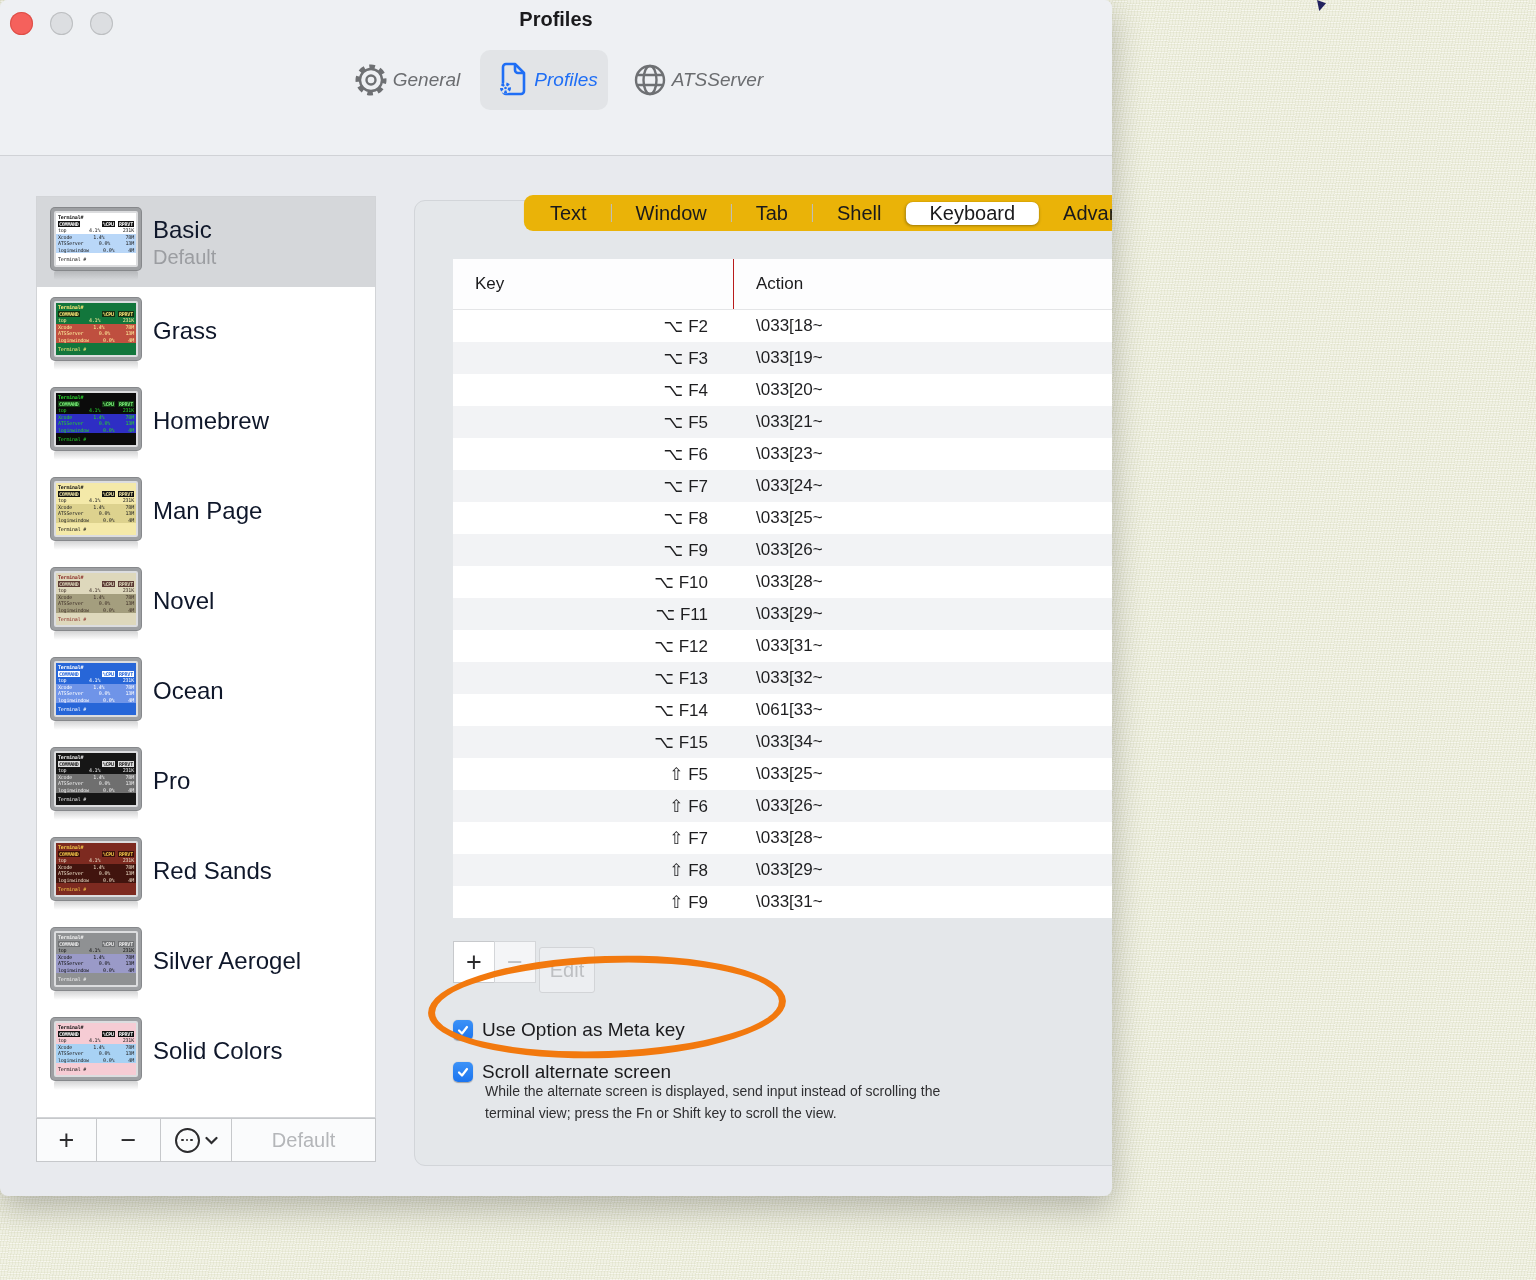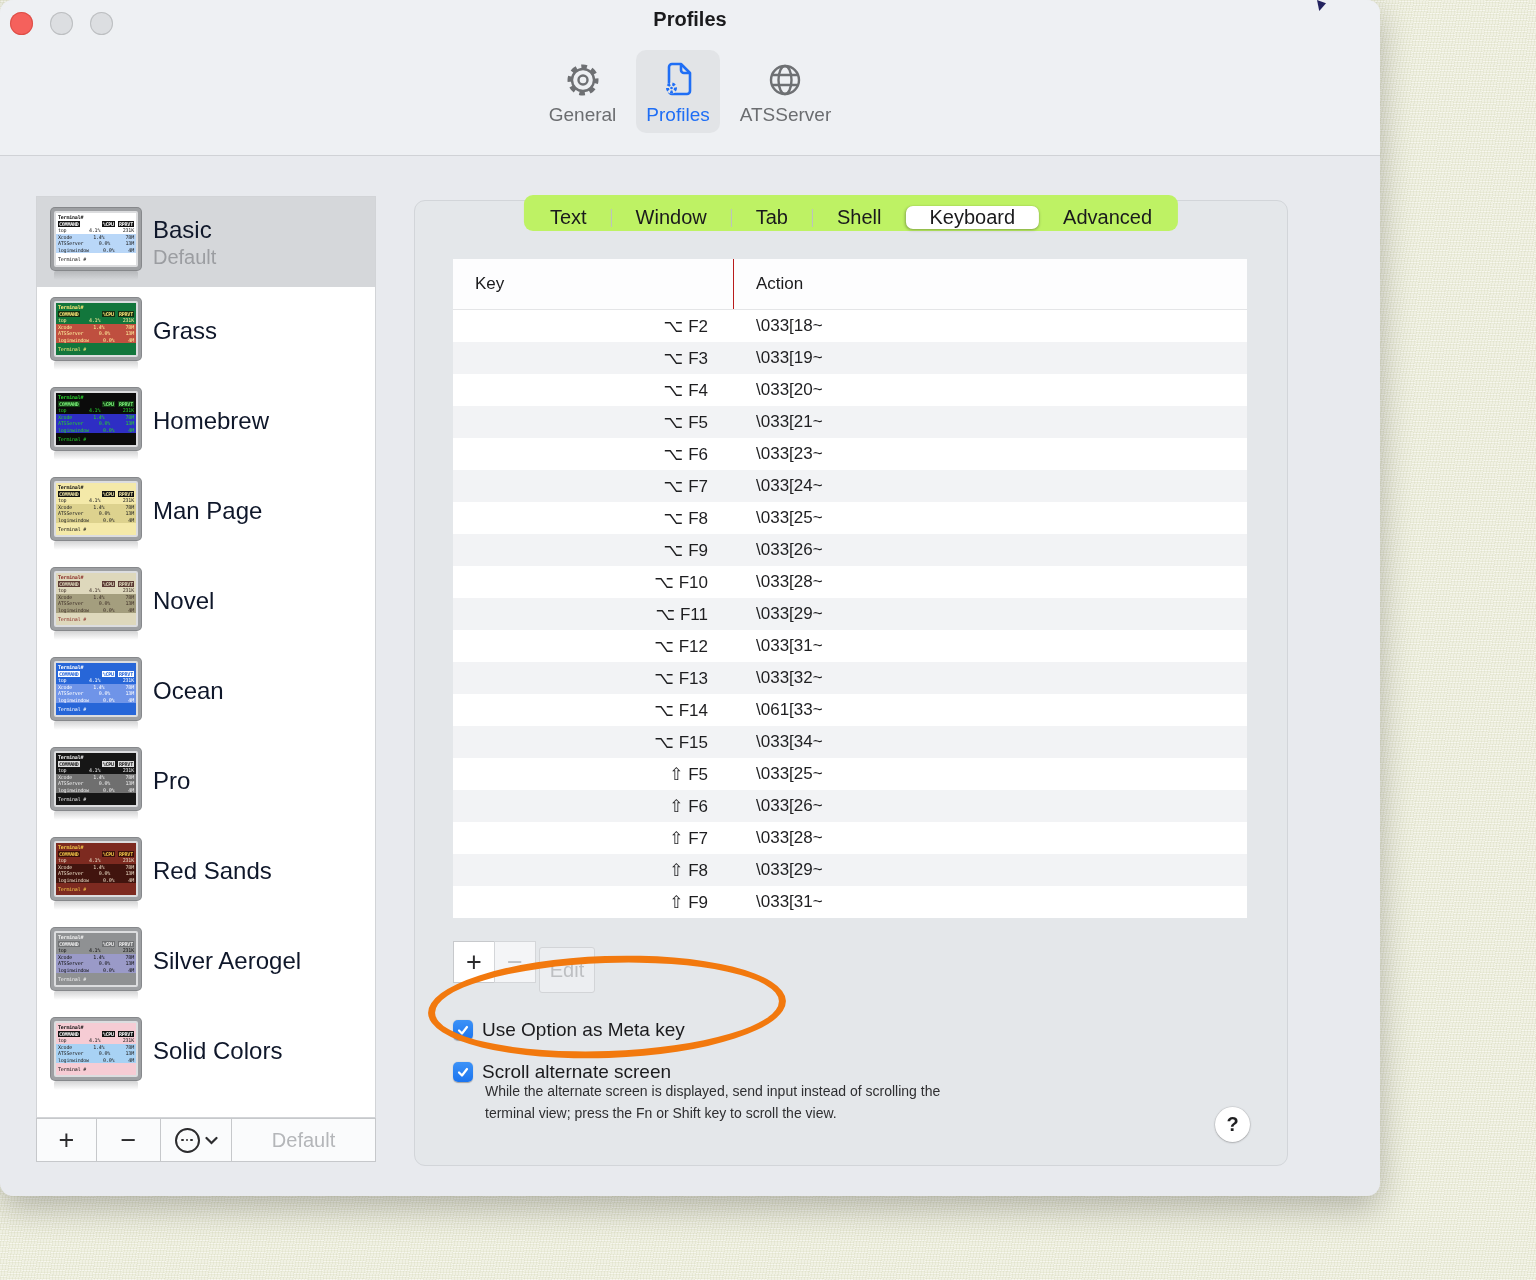--- a/index.html
+++ b/index.html
@@ -7,33 +7,33 @@
   .stage{position:relative;width:1536px;height:1280px;overflow:hidden;background:#f0f1e2;}
   .stage::before{content:"";position:absolute;inset:0;
     background-image:
       repeating-linear-gradient(100deg, rgba(180,183,137,.14) 0 1px, transparent 1px 3px),
       repeating-linear-gradient(4deg, rgba(180,183,137,.10) 0 1px, transparent 1px 2px),
       repeating-linear-gradient(0deg, rgba(255,255,255,.45) 0 1px, transparent 1px 3px);}
   .artifact{position:absolute;left:1317px;top:0;width:9px;height:11px;background:#23235f;
     clip-path:polygon(0 0,100% 30%,25% 100%);z-index:3;}
 
   
-  .window{position:absolute;left:0;top:0;width:1380px;height:1196px;background:#e8eaee;
-    border-radius:13px;box-shadow:0 12px 34px rgba(0,0,0,.25);z-index:2;overflow:hidden;}
+  .window{position:absolute;left:0;top:0;width:1112px;height:1196px;background:#e8eaee;
+    border-radius:8px;box-shadow:0 12px 34px rgba(0,0,0,.25);z-index:2;overflow:hidden;}
   .titlebar{position:absolute;left:0;top:0;width:100%;height:155px;background:#eef0f3;
     border-bottom:1px solid #d0d2d6;}
   .lights{position:absolute;left:10px;top:12px;display:flex;gap:17px;}
   .light{width:23px;height:23px;border-radius:50%;}
   .light.red{background:#f5615c;box-shadow:inset 0 0 0 1px rgba(200,60,50,.5);}
   .light.dim{background:#dcdee1;box-shadow:inset 0 0 0 1px rgba(150,152,156,.45);}
   .win-title{position:absolute;top:8px;left:0;width:100%;text-align:center;
     font-size:20px;font-weight:700;color:#1a1a1c;}
   .toolbar{position:absolute;top:50px;left:0;width:100%;display:flex;justify-content:center;
     align-items:flex-start;gap:10px;}
-  .tb-item{display:flex;flex-direction:column;align-items:center;padding:5px 10px 7px;border-radius:10px;}
+  .tb-item{display:flex;flex-direction:row;align-items:center;padding:5px 10px 7px;border-radius:10px;font-style:italic;}
   .tb-item .tb-label{font-size:19px;color:#6b6d70;margin-top:1px;}
   .tb-item.selected{background:#e2e4e7;}
   .tb-item.selected .tb-label{color:#1f6ef5;}
   .tb-icon{height:48px;display:flex;align-items:center;justify-content:center;}
 
   
   .sidebar{position:absolute;left:36px;top:196px;width:340px;height:922px;background:#ffffff;
     border:1px solid #d2d4d7;box-sizing:border-box;overflow:hidden;}
   .profile-row{position:relative;height:90px;display:flex;flex-direction:column;justify-content:center;
     padding-left:116px;box-sizing:border-box;}
@@ -63,21 +63,21 @@
   .sf-more{width:70px;gap:5px;}
   .sf-default{flex:1;border-right:none;font-size:20px;color:#b4b6b9;}
   .dots-circle{width:21px;height:21px;border:2px solid #2c2c2e;border-radius:50%;
     display:flex;align-items:center;justify-content:center;gap:2px;}
   .dot{width:2.6px;height:2.6px;border-radius:50%;background:#2c2c2e;}
 
   
   .panel{position:absolute;left:414px;top:200px;width:874px;height:966px;background:#e4e7ea;
     border:1px solid #d2d5d9;border-radius:11px;box-sizing:border-box;}
   .segments{position:absolute;left:50%;transform:translateX(-50%);top:-6px;height:36px;
-    background:#bef264;border-radius:9px;display:flex;align-items:flex-end;padding:2px;box-sizing:border-box;}
+    background:#eab308;border-radius:9px;display:flex;align-items:center;padding:2px;box-sizing:border-box;}
   .seg-wrap{display:flex;align-items:stretch;}
   .seg-div{width:1px;background:#bdc0c4;align-self:center;height:18px;display:none;}
   .seg-div.show{display:block;}
   .seg{display:flex;align-items:center;padding:0 24px;font-size:20px;color:#1a1a1c;
     border:none;background:transparent;font-family:inherit;}
   .seg.selected{background:#ffffff;border-radius:7px;
     box-shadow:0 1px 3px rgba(0,0,0,.30),0 0 0 .5px rgba(0,0,0,.05);}
 
   .ktable{position:absolute;left:38px;top:58px;width:794px;background:#ffffff;}
   .ktable-header{height:50px;background:#fdfdfe;border-bottom:1px solid #e4e5e7;display:flex;}

